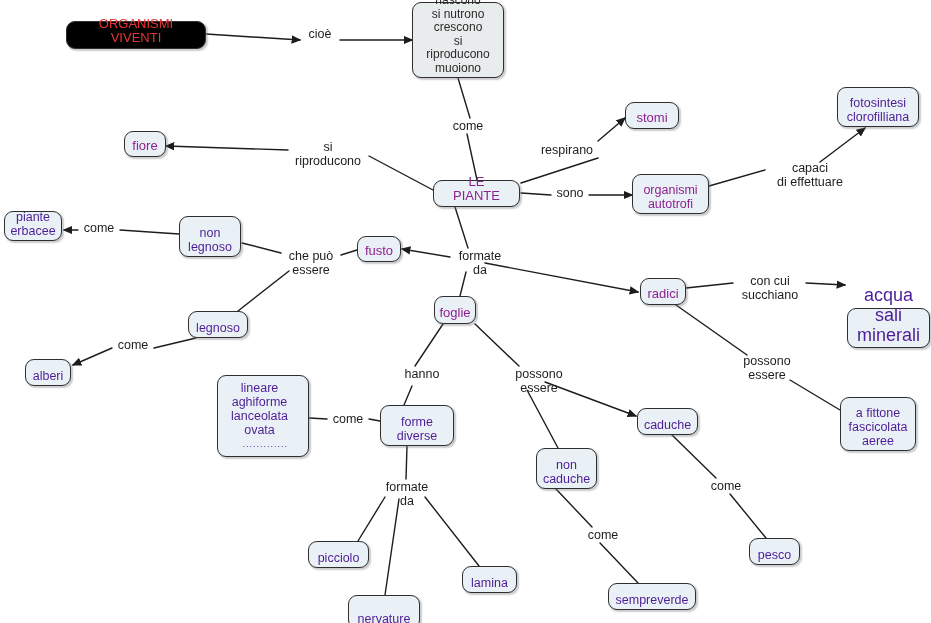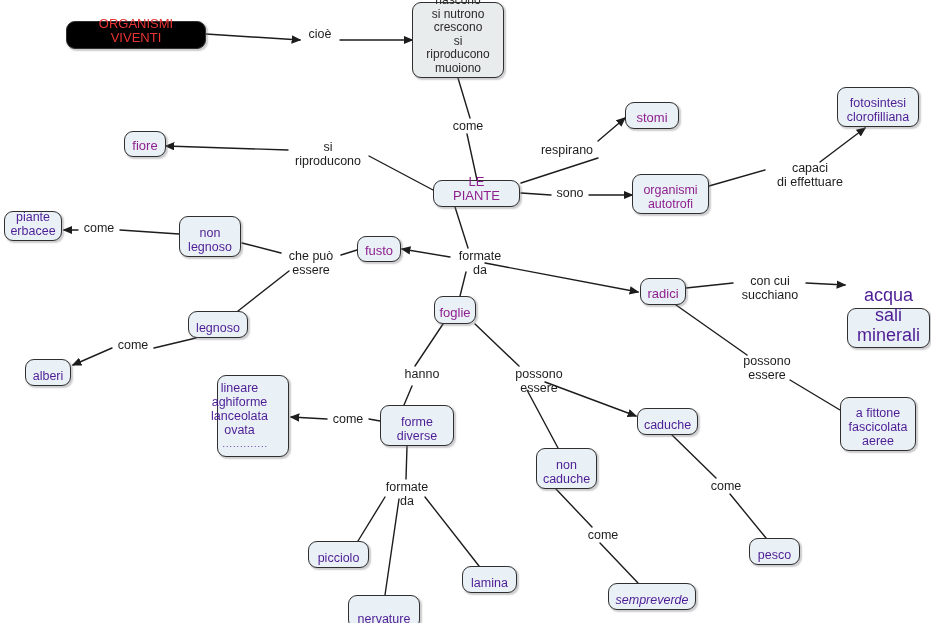--- a/index.html
+++ b/index.html
@@ -135,37 +135,37 @@
 erbacee</span></div>
       <div class="node n-blue" style="left: 179px; top: 216px; width: 62px; height: 41px; font-size: 12.5px;"><span>non
 legnoso</span></div>
       <div class="node n-purple" style="left: 357px; top: 236px; width: 44px; height: 26px; font-size: 13px;"><span>fusto</span></div>
       <div class="node n-purple" style="left: 640px; top: 278px; width: 46px; height: 27px; font-size: 13px;"><span>radici</span></div>
       <div class="node n-blue" style="left: 847px; top: 264px; width: 83px; height: 40px; font-size: 18px; margin-top: 44px;"><span>acqua
 sali minerali</span></div>
       <div class="node n-purple" style="left: 434px; top: 296px; width: 38px; height: 28px; font-size: 13px;"><span>foglie</span></div>
       <div class="node n-blue" style="left: 188px; top: 311px; width: 60px; height: 27px; font-size: 12.5px;"><span>legnoso</span></div>
       <div class="node n-blue" style="left: 25px; top: 359px; width: 46px; height: 27px; font-size: 12.5px;"><span>alberi</span></div>
-      <div class="node n-blue" style="left: 217px; top: 375px; width: 72px; height: 82px; font-size: 12.5px; flex-direction: column;"><span>lineare
+      <div class="node n-blue" style="left: 217px; top: 375px; width: 92px; height: 82px; font-size: 12.5px; flex-direction: column;"><span>lineare
 aghiforme
 lanceolata
 ovata</span><span class="dots">.............</span></div>
       <div class="node n-blue" style="left: 840px; top: 397px; width: 76px; height: 54px; font-size: 12.5px;"><span>a fittone
 fascicolata
 aeree</span></div>
       <div class="node n-blue" style="left: 637px; top: 408px; width: 61px; height: 27px; font-size: 12.5px;"><span>caduche</span></div>
       <div class="node n-blue" style="left: 380px; top: 405px; width: 74px; height: 41px; font-size: 12.5px;"><span>forme
 diverse</span></div>
       <div class="node n-blue" style="left: 536px; top: 448px; width: 61px; height: 41px; font-size: 12.5px;"><span>non
 caduche</span></div>
       <div class="node n-blue" style="left: 308px; top: 541px; width: 61px; height: 27px; font-size: 12.5px;"><span>picciolo</span></div>
       <div class="node n-blue" style="left: 749px; top: 538px; width: 51px; height: 27px; font-size: 12.5px;"><span>pesco</span></div>
       <div class="node n-blue" style="left: 462px; top: 566px; width: 55px; height: 27px; font-size: 12.5px;"><span>lamina</span></div>
       <div class="node n-blue" style="left: 348px; top: 595px; width: 72px; height: 34px; font-size: 12.5px;"><span>nervature</span></div>
-      <div class="node n-blue" style="left: 608px; top: 583px; width: 88px; height: 27px; font-size: 12.5px; font-style: italic;"><span>sempreverde</span></div>
+      <div class="node n-blue" style="left: 608px; top: 583px; width: 88px; height: 27px; font-size: 12.5px;"><span>sempreverde</span></div>
     </div>
   <div id="labels-group">
       <div class="edge-label" style="left: 302px; top: 28px; width: 36px;">cioè</div>
       <div class="edge-label" style="left: 447px; top: 120px; width: 42px;">come</div>
       <div class="edge-label" style="left: 536px; top: 144px; width: 62px;">respirano</div>
       <div class="edge-label" style="left: 288px; top: 141px; width: 80px;">si
 riproducono</div>
       <div class="edge-label" style="left: 765px; top: 162px; width: 90px;">capaci
 di effettuare</div>
       <div class="edge-label" style="left: 552px; top: 187px; width: 36px;">sono</div>

